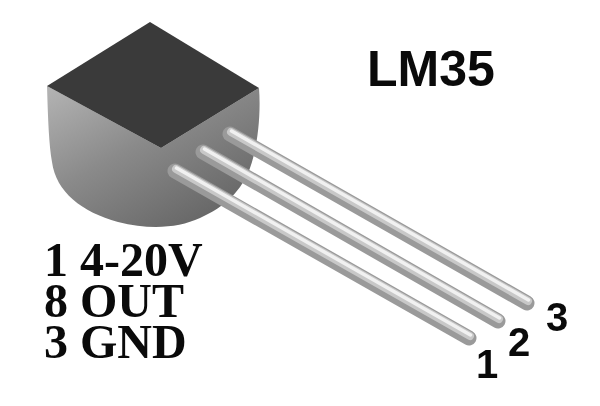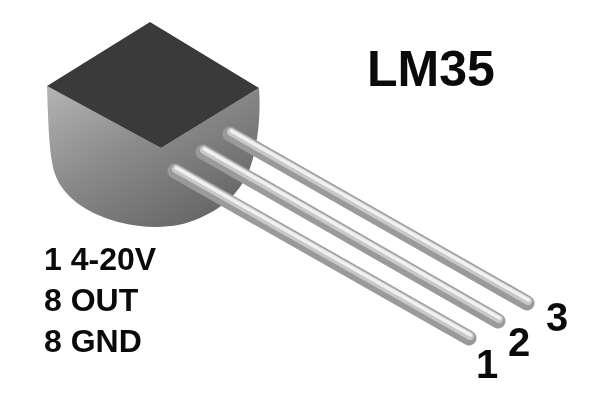--- a/index.html
+++ b/index.html
@@ -27,24 +27,25 @@
     top: 44px;
     font-size: 50px;
     font-weight: bold;
     line-height: 1;
     white-space: nowrap;
   }
   .legend {
     position: absolute;
     left: 44px;
     top: 239px;
-    font-size: 32px;
+    font-size: 48px;
     font-weight: bold;
     line-height: 41px;
     white-space: nowrap;
+    font-family: Liberation Serif, serif;
   }
   .pin-num {
     position: absolute;
     transform: translate(-50%, -50%);
     font-size: 40px;
     font-weight: bold;
     line-height: 1;
   }
   .pin-num-1 { left: 487px; top: 364px; }
   .pin-num-2 { left: 519px; top: 342px; }
@@ -92,20 +93,20 @@
       <line x1="231" y1="132" x2="528" y2="301" stroke-width="8" stroke-linecap="round" stroke="#c8c8c8"></line>
       <line x1="231.5" y1="131" x2="528.5" y2="300" stroke-width="3.5" stroke-linecap="round" stroke="#f1f1f1"></line>
     </g>
   </svg>
 
   <div class="chip-title">LM35</div>
 
   <div class="legend">
     <div>1 4-20V</div>
     <div>8 OUT</div>
-    <div>8 GND</div>
+    <div>3 GND</div>
   </div>
 
   <div class="pin-num pin-num-1">1</div>
   <div class="pin-num pin-num-2">2</div>
   <div class="pin-num pin-num-3">3</div>
 
 </div>
 
 </body></html>

